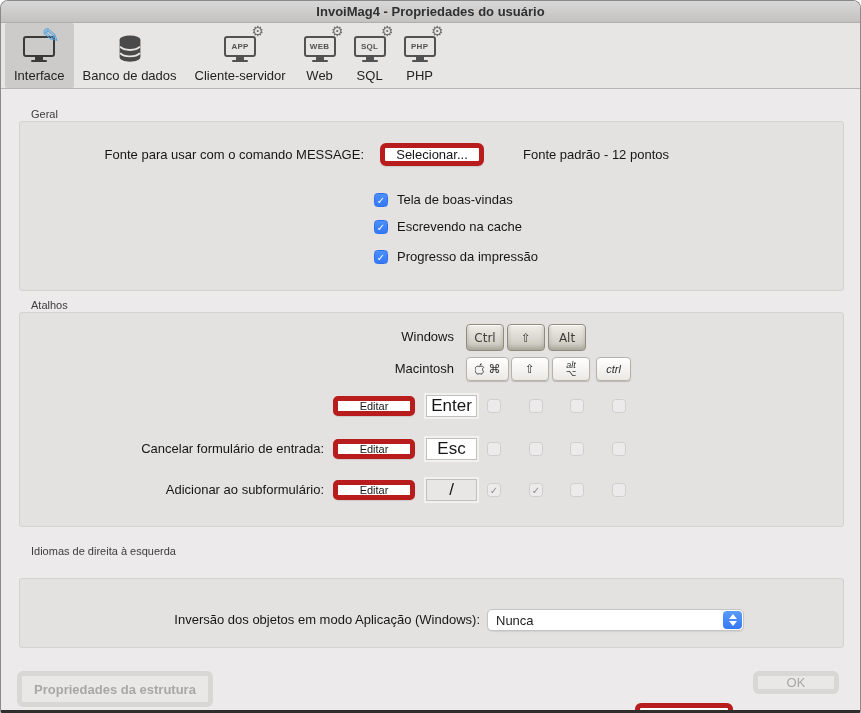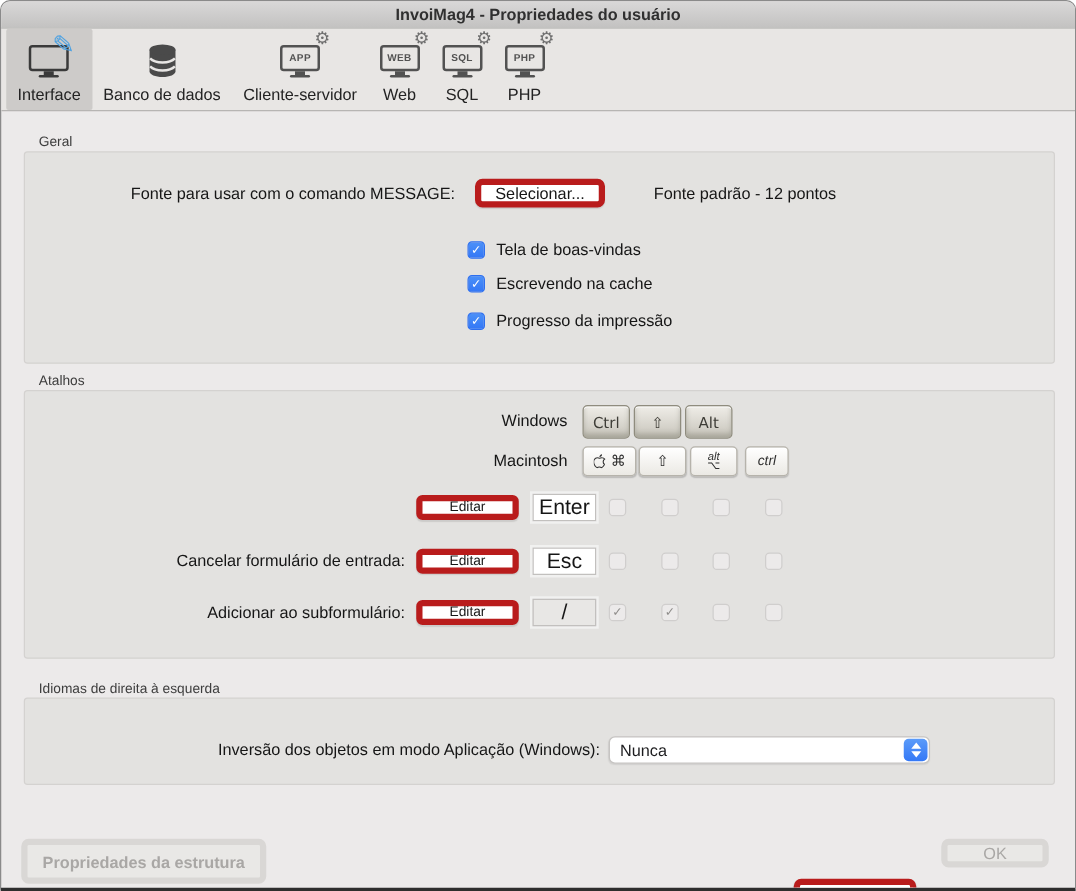--- a/index.html
+++ b/index.html
@@ -200,21 +200,21 @@
     <div class="rlabel" style="left:20px;width:284px;top:169px;">Adicionar ao subformulário:</div>
     <button class="btn sm" style="left:313px;top:167px;width:82px;height:20px;">Editar</button>
     <div class="keyfield dim" style="left:406px;top:166px;">/</div>
     <span class="cb gray on" style="left:467px;top:170px;"></span>
     <span class="cb gray on" style="left:509px;top:170px;"></span>
     <span class="cb gray" style="left:550px;top:170px;"></span>
     <span class="cb gray" style="left:592px;top:170px;"></span>
   </div>
 
   <div class="gtitle" style="left:30px;top:544px;">Idiomas de direita à esquerda</div>
-  <div class="group" style="top:557px;height:70px;">
+  <div class="group" style="top:577px;height:70px;">
     <div class="rlabel" style="left:20px;width:440px;top:33px;">Inversão dos objetos em modo Aplicação (Windows):</div>
     <div class="select" style="left:467px;top:30px;">
       <span>Nunca</span>
       <span class="stepper">
         <span class="tri-up"></span>
         <span class="tri-dn"></span>
       </span>
     </div>
   </div>
 

